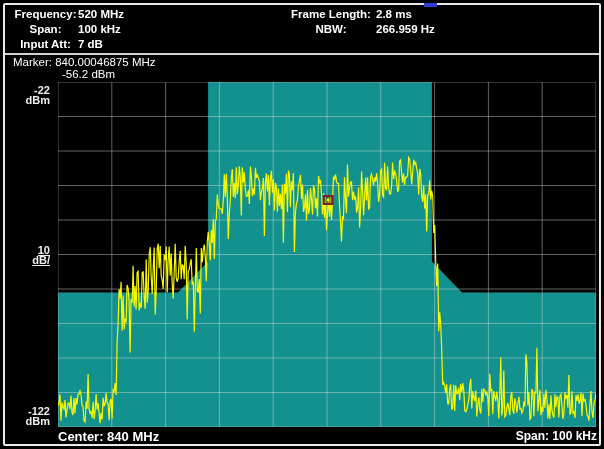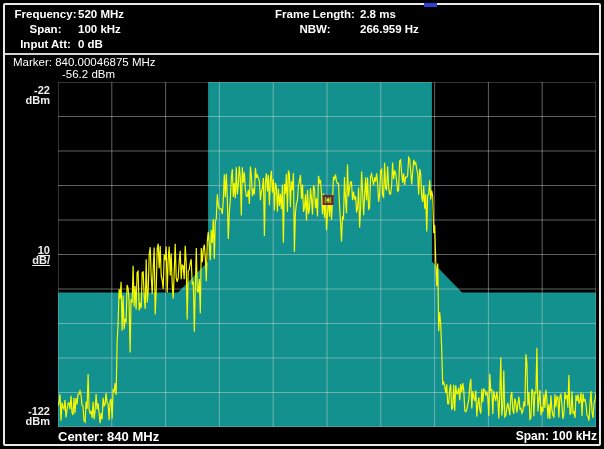--- a/index.html
+++ b/index.html
@@ -9,21 +9,21 @@
   }
   .frame{position:absolute;left:3px;top:3px;right:3px;bottom:3px;
     border:2px solid #e9e9e9;border-radius:2px;pointer-events:none;z-index:40;}
   .accent-tick{position:absolute;left:424px;top:3px;width:13px;height:4px;z-index:41;}
   .hdr{position:absolute;top:7px;z-index:10;}
   .hdr-left{left:13px;}
   .hdr-right{left:270px;}
   .frow{display:flex;height:15px;line-height:15px;font-size:11.5px;white-space:nowrap;text-align:center;}
   .frow .lbl{font-weight:bold;}
   .hdr-left .lbl{width:65px;}
-  .hdr-right .lbl{width:90px;}
+  .hdr-right .lbl{width:90px;margin-left:16px;}
   .frow .val{font-weight:600;}
   .hsep{position:absolute;left:5px;right:5px;top:53px;height:2px;background:#d4d4d4;z-index:10;}
   .marker-readout{position:absolute;left:13px;top:56px;font-size:11.5px;line-height:12px;z-index:10;white-space:nowrap;}
   .marker-readout .l2{padding-left:49px;}
   .yl{position:absolute;left:0;width:50px;text-align:right;font-size:11px;
       font-weight:600;line-height:10px;color:#efefef;z-index:10;}
   .yl-top{top:85px;}
   .yl-mid{top:245px;text-decoration:underline;}
   .yl-bot{top:406px;}
   .fc{position:absolute;left:58px;top:429px;font-size:13px;font-weight:600;z-index:10;white-space:nowrap;}
@@ -41,21 +41,21 @@
     <div class="frow">
       <span class="lbl">Frequency:</span>
       <span class="val">520 MHz</span>
     </div>
     <div class="frow">
       <span class="lbl">Span:</span>
       <span class="val">100 kHz</span>
     </div>
     <div class="frow">
       <span class="lbl">Input Att:</span>
-      <span class="val">0 dB</span>
+      <span class="val">7 dB</span>
     </div>
   </div>
 
   <div class="hdr hdr-right">
     <div class="frow">
       <span class="lbl">Frame Length:</span>
       <span class="val">2.8 ms</span>
     </div>
     <div class="frow">
       <span class="lbl">NBW:</span>

